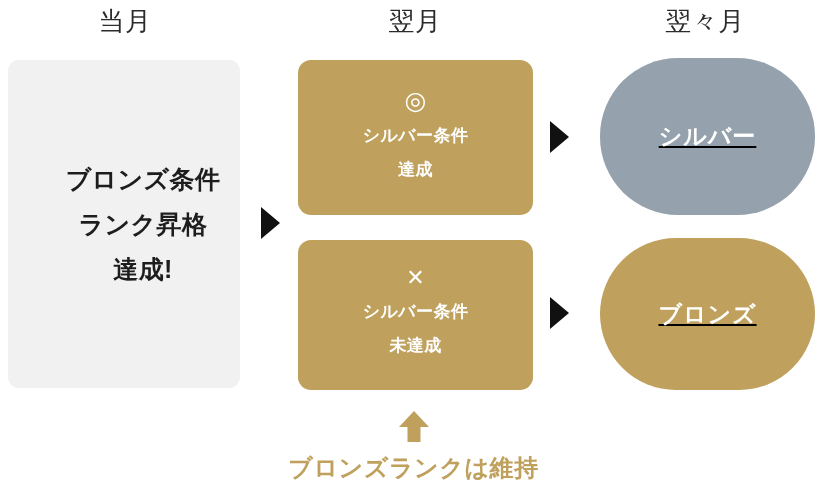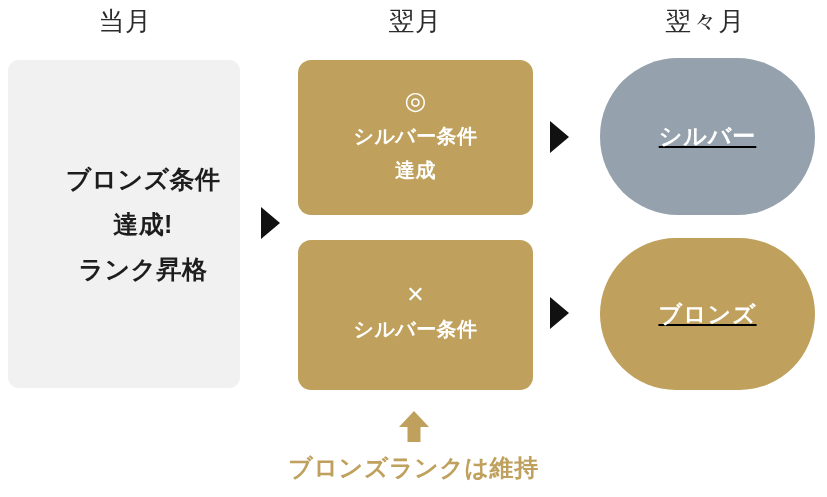--- a/index.html
+++ b/index.html
@@ -81,21 +81,21 @@
   .cond-mark {
     color: #ffffff;
     line-height: 1;
     font-weight: 400;
     margin-bottom: 6px;
   }
   .mark-met     { font-size: 25px; }
   .mark-not-met { font-size: 22px; font-weight: 700; }
 
   .cond-card .line {
-    font-size: 20px;
+    font-size: 17px;
     font-weight: 700;
     color: #ffffff;
     line-height: 34px;
     text-align: center;
     white-space: nowrap;
     letter-spacing: 0.4px;
   }
 
   
   .result-pill {
@@ -169,35 +169,36 @@
 <body>
 
 <div id="stage">
 
   <div id="hdr-current" class="col-header">当月</div>
   <div id="hdr-next" class="col-header">翌月</div>
   <div id="hdr-after" class="col-header">翌々月</div>
 
   <div id="source-panel">
     <div class="line">ブロンズ条件</div>
+    <div class="line">ランク昇格</div>
     <div class="line">達成!</div>
-    <div class="line">ランク昇格</div>
   </div>
 
   <div id="arrow-source-to-cards" class="tri-right"></div>
 
   <div id="card-met" class="cond-card">
     <div class="cond-mark mark-met">◎</div>
     <div class="line">シルバー条件</div>
     <div class="line">達成</div>
   </div>
 
   <div id="card-not-met" class="cond-card">
     <div class="cond-mark mark-not-met">✕</div>
     <div class="line">シルバー条件</div>
+    <div class="line">未達成</div>
   </div>
 
   <div id="arrow-met-to-silver" class="tri-right"></div>
   <div id="arrow-notmet-to-bronze" class="tri-right"></div>
 
   <div id="pill-silver" class="result-pill">
     <div class="label">シルバー</div>
   </div>
   <div id="pill-bronze" class="result-pill">
     <div class="label">ブロンズ</div>

